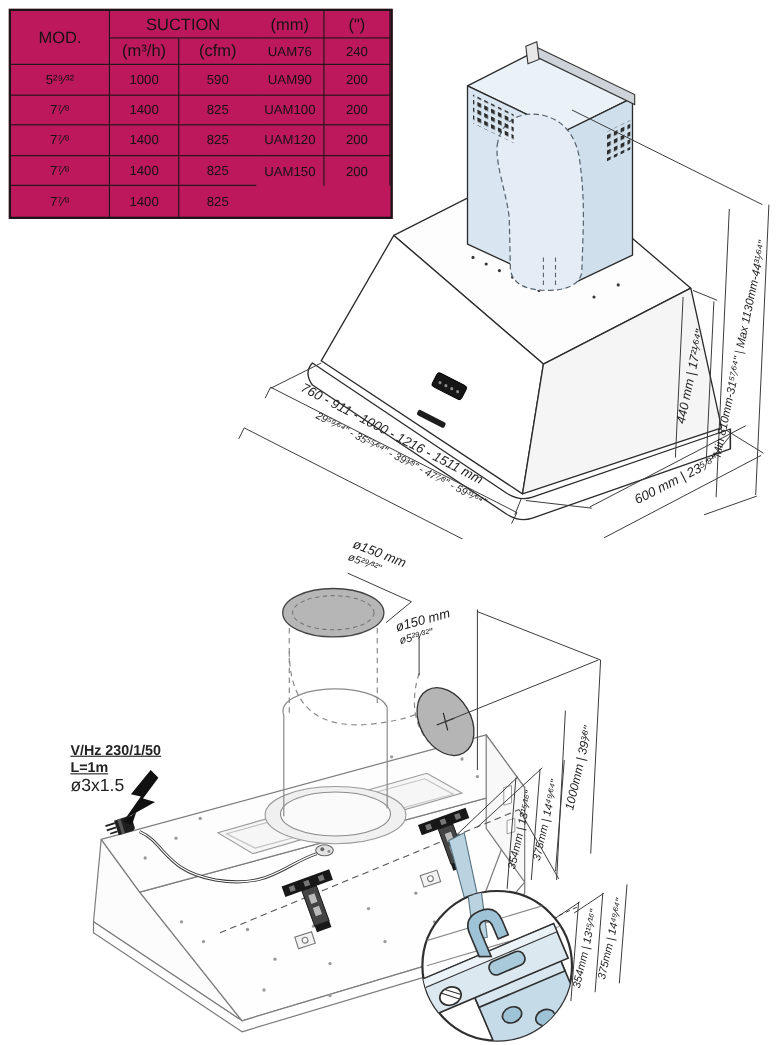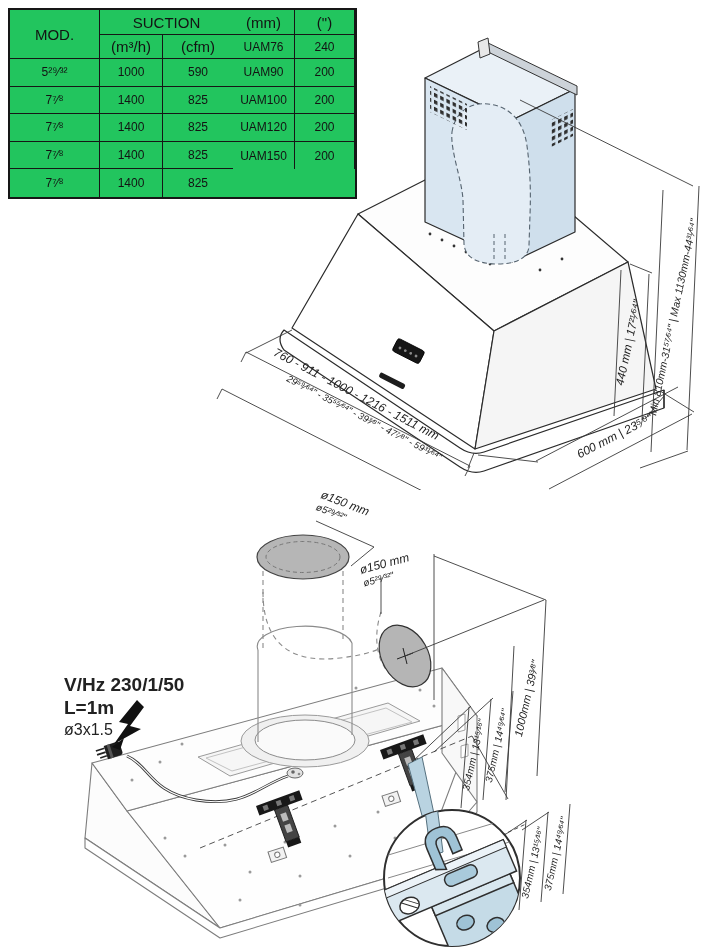--- a/index.html
+++ b/index.html
@@ -3,38 +3,38 @@
 <meta charset="utf-8">
 <style>
   html,body{margin:0;padding:0;background:#fff;}
   .page{position:relative;width:705px;height:950px;background:#ffffff;overflow:hidden;
         font-family:"Liberation Sans","DejaVu Sans",sans-serif;color:#151515;}
   svg{position:absolute;left:0;top:0;}
   
   .spec-table{position:absolute;left:8px;top:8px;display:grid;
     grid-template-columns:90px 63px 70px 62px 60px;
     grid-template-rows:25px 24px 27.6px 27.6px 27.6px 27.6px 27.6px;
-    border:2px solid #161616;background:#22c55e;}
+    border:2px solid #161616;background:#be185d;}
   .tc{border-right:1.5px solid #161616;border-bottom:1.5px solid #161616;
       display:flex;align-items:center;justify-content:center;
       font-size:12px;color:#131313;}
   .tc.noR{border-right:none;} .tc.noB{border-bottom:none;text-align:right;}
   .tc.hdr{font-size:15px;}
   .mod-h{grid-row:1/3;}
   .span2{grid-column:span 2;}
   
   .dim{position:absolute;font-style:italic;color:#1d1d1d;text-align:center;
        white-space:nowrap;line-height:1.15;}
   .dim.l{text-align:left;}
   .fs12{font-size:12px;} .fs11{font-size:11px;} .fs10{font-size:10px;}
   .fs95{font-size:9.5px;} .fs105{font-size:10.5px;} .fs115{font-size:11.5px;}
   .sub{display:block;}
   .power{position:absolute;left:64px;top:674px;font-style:normal;color:#222;
          font-weight:600;line-height:1.2;}
-  .power .p1,.power .p2{font-size:19px;}
+  .power .p1,.power .p2{font-size:13px;text-decoration:underline;}
   .power .p3{font-size:16px;font-weight:500;}
 </style>
 </head>
 <body>
 
 <div class="page">
 
   <div class="spec-table">
     <div class="tc hdr mod-h">MOD.</div>
     <div class="tc hdr span2 noR">SUCTION</div>

